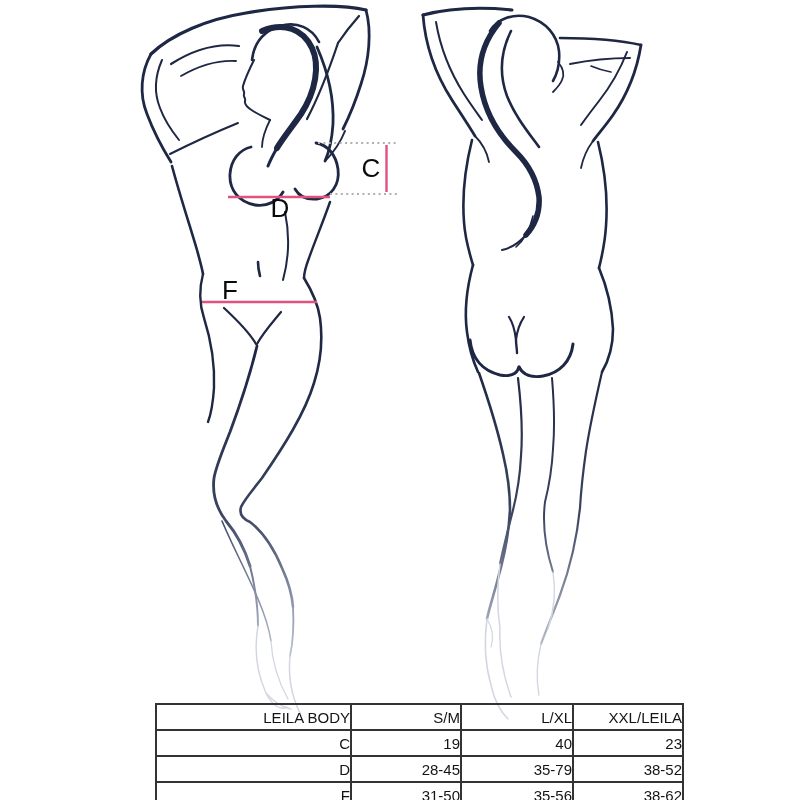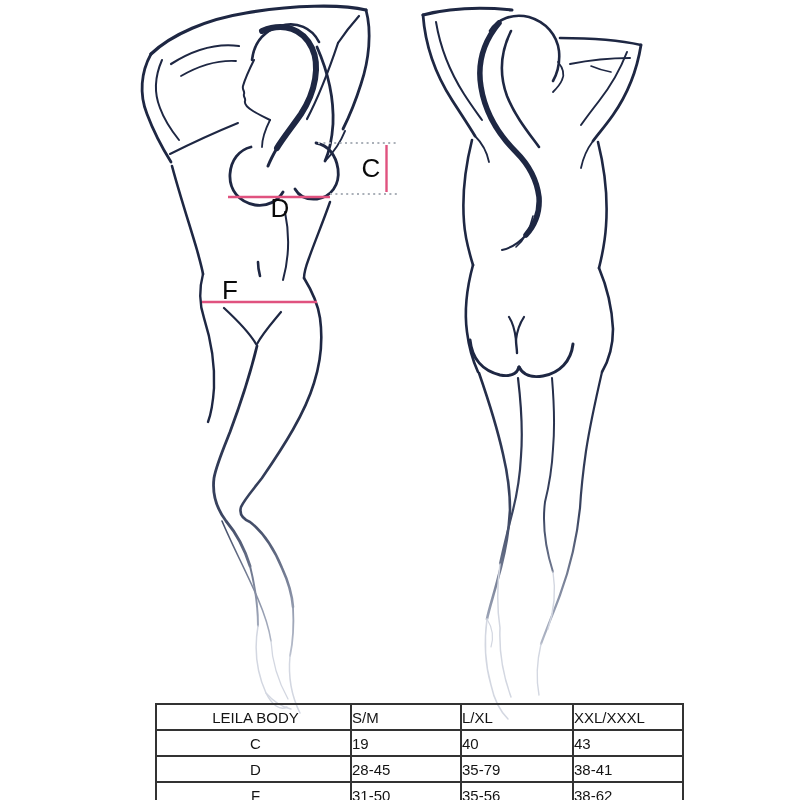--- a/index.html
+++ b/index.html
@@ -13,24 +13,24 @@
     font-size:26px;font-weight:400;fill:#0a0a0a;
   }
   #size-table{
     position:absolute;left:155px;top:703px;
     border-collapse:collapse;table-layout:fixed;
     background:transparent;color:#141414;
     font-family:"Liberation Sans",sans-serif;font-size:15px;
   }
   #size-table td{
     border:2px solid #333333;height:24px;padding:0;
-    text-align:left;vertical-align:middle;background:transparent;
+    text-align:right;vertical-align:middle;background:transparent;
     overflow:hidden;white-space:nowrap;
   }
-  #size-table td.rowhead{text-align:center;padding-left:4px;}
+  #size-table td.rowhead{text-align:right;padding-left:4px;}
   #size-table col.c0{width:195px}
   #size-table col.c1{width:110px}
   #size-table col.c2{width:112px}
   #size-table col.c3{width:110px}
 </style>
 </head>
 <body>
 
 <div id="stage">
 
@@ -139,33 +139,33 @@
       <col class="c0">
         <col class="c1">
         <col class="c2">
         <col class="c3">
     </colgroup>
     <tbody>
       <tr>
         <td class="rowhead">LEILA BODY</td>
         <td>S/M</td>
         <td>L/XL</td>
-        <td>XXL/XXXL</td>
+        <td>XXL/LEILA</td>
       </tr>
       <tr>
         <td class="rowhead">C</td>
         <td>19</td>
         <td>40</td>
-        <td>43</td>
+        <td>23</td>
       </tr>
       <tr>
         <td class="rowhead">D</td>
         <td>28-45</td>
         <td>35-79</td>
-        <td>38-41</td>
+        <td>38-52</td>
       </tr>
       <tr>
         <td class="rowhead">F</td>
         <td>31-50</td>
         <td>35-56</td>
         <td>38-62</td>
       </tr>
     </tbody>
   </table>
 

